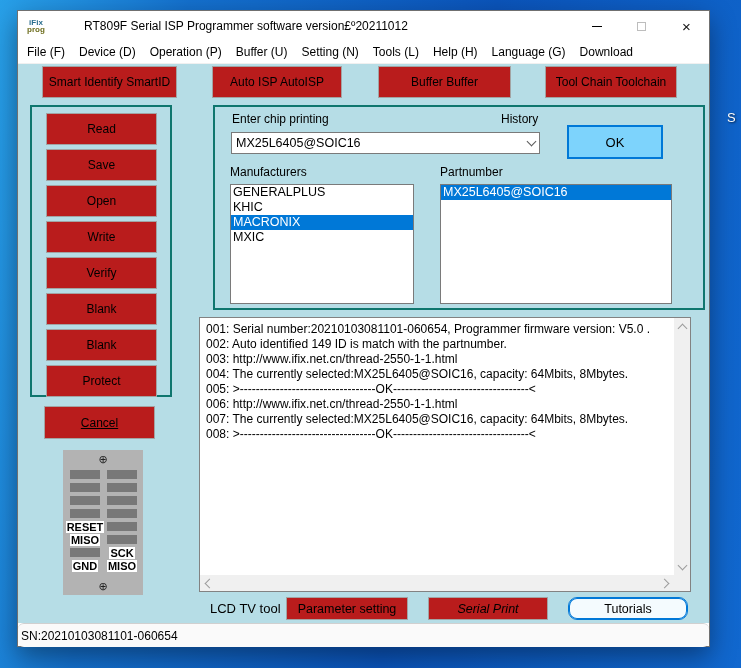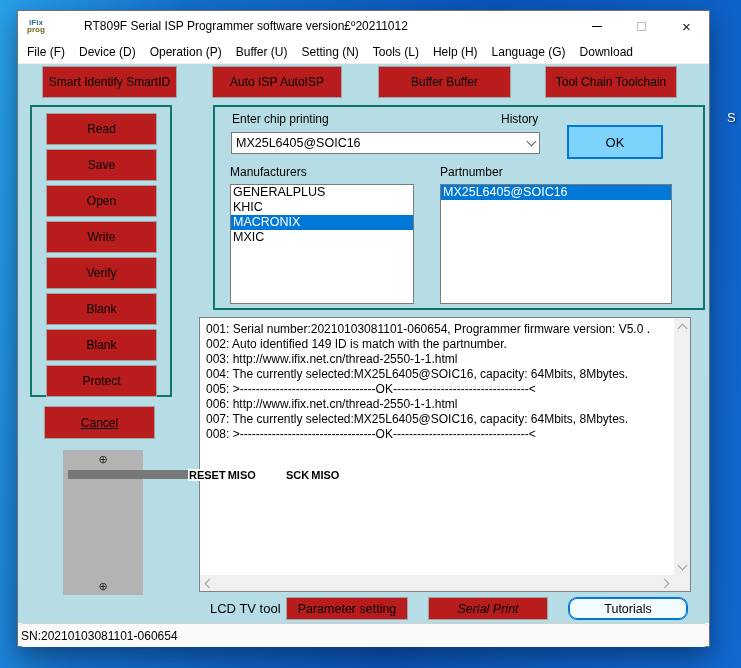--- a/index.html
+++ b/index.html
@@ -71,21 +71,21 @@
   .vscroll{ position:absolute; top:0; right:0; width:16px; bottom:16px; background:#f0f0f0; }
   .hscroll{ position:absolute; left:0; right:16px; bottom:0; height:16px; background:#f0f0f0; }
   .scroll-arrow{ position:absolute; width:16px; height:16px; display:flex; align-items:center; justify-content:center; }
   .vscroll .up{ top:0; } .vscroll .down{ bottom:0; }
   .hscroll .left{ left:0; } .hscroll .right{ right:0; }
   .scroll-corner{ position:absolute; right:0; bottom:0; width:16px; height:16px; background:#f0f0f0; }
   
   .chip{ position:absolute; left:45px; top:386px; width:80px; height:145px; background:#b3b3b3; }
   .chip .screw{ position:absolute; left:50%; transform:translateX(-50%); font-size:11px; color:#222; line-height:10px; }
   .screw-top{ top:4px; } .screw-bottom{ bottom:4px; }
-  .pin-col{ position:absolute; top:18px; width:34px; display:flex; flex-direction:row; }
+  .pin-col{ position:absolute; top:18px; width:34px; display:flex; flex-direction:column; }
   .pin-col.left{ left:5px; } .pin-col.right{ right:4px; }
   .pin-slot{ height:13px; display:flex; align-items:center; justify-content:center; }
   .pin{ width:30px; height:9px; background:#787878; }
   .pin-name{ background:#fff; color:#000; font-weight:bold; font-size:11px; line-height:12px; padding:0 1px; white-space:nowrap; z-index:2; }
   
   .footer-label{ position:absolute; font-size:13px; color:#000; }
   .footer-btn{ height:23px; font-size:12.5px; }
   .tutorials{ background:#f4fbfe; border:1px solid #0078d7; box-shadow:0 0 0 1px #0078d7 inset; }
   
   .statusbar{

